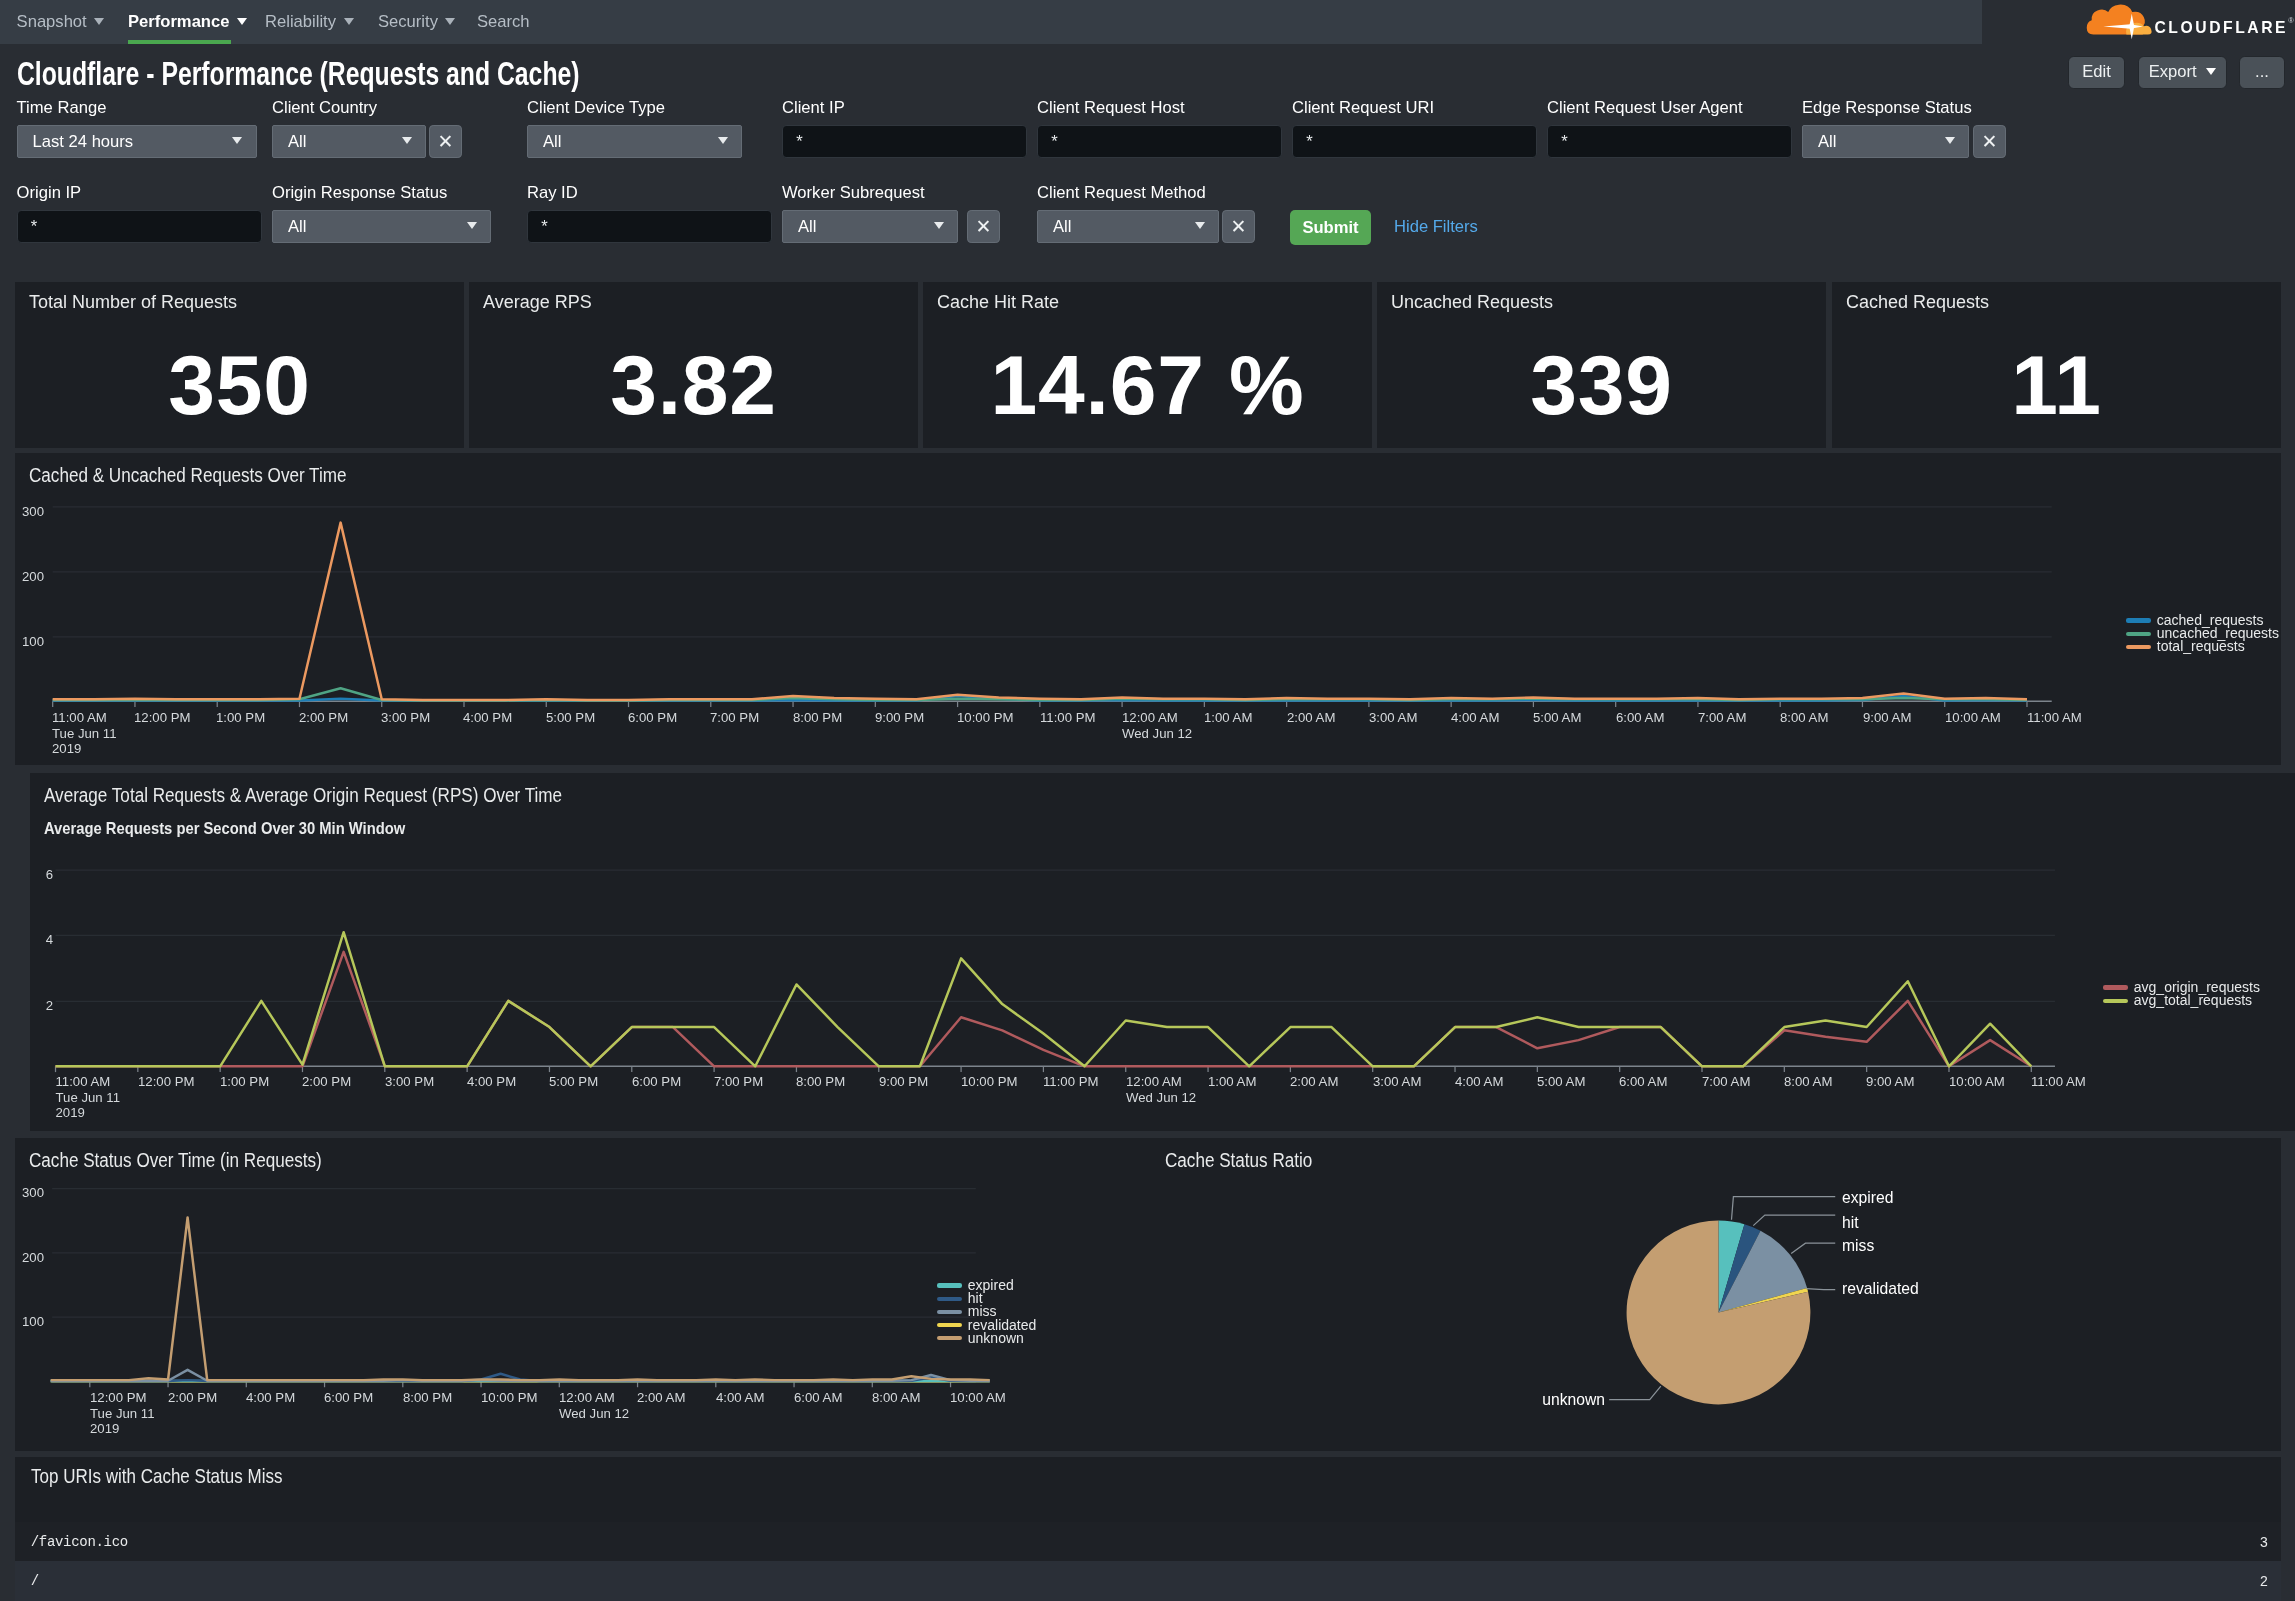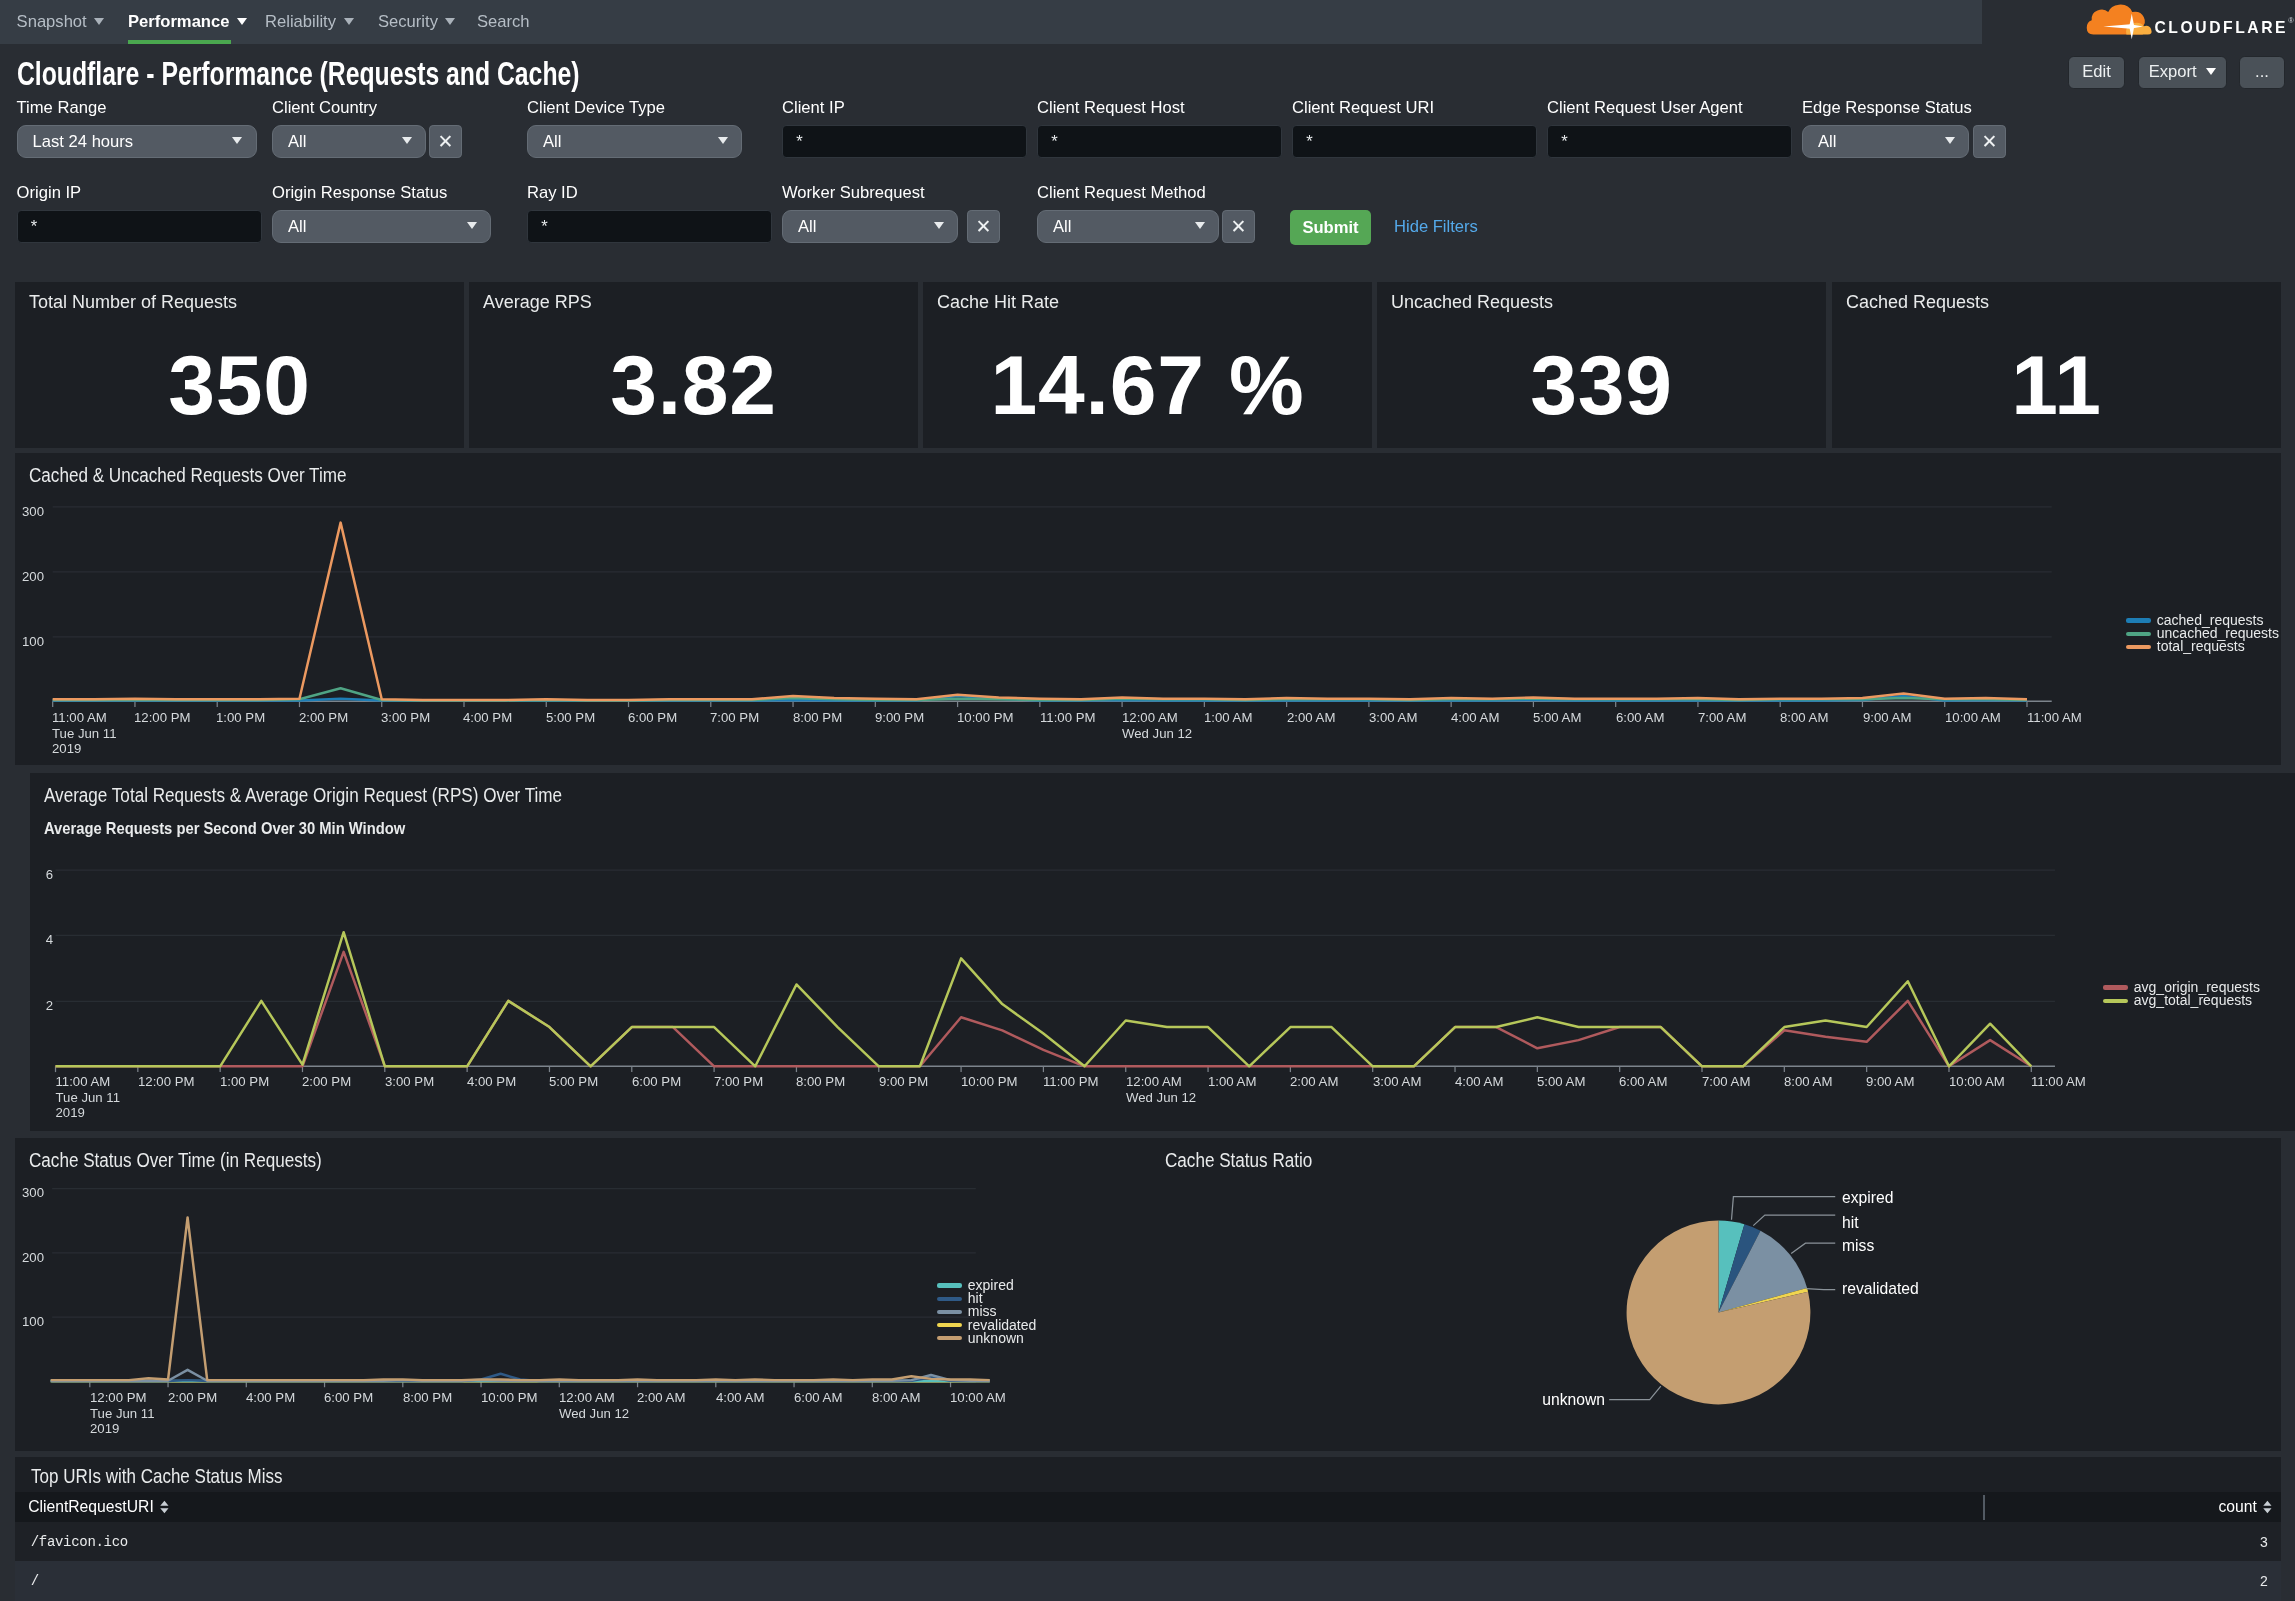--- a/index.html
+++ b/index.html
@@ -5,21 +5,21 @@
 .abs{position:absolute}
 #nav{position:absolute;left:0;top:0;width:1982px;height:44px;background:#363d45}
 .navitem{position:absolute;top:12.4px;font-size:16.6px;color:#b6bec6}
 .navitem b{color:#fff;font-weight:700}
 .caret{display:inline-block;width:0;height:0;border-left:5.8px solid transparent;border-right:5.8px solid transparent;border-top:7.5px solid #aab2ba;margin-left:7.5px;vertical-align:middle;margin-top:-2.5px}
 .caret.w{border-top-color:#fff}
 .underline{position:absolute;height:4.1px;background:#4aa74f;top:40px}
 h1{position:absolute;left:16.6px;top:55px;font-size:33px;font-weight:700;color:#fff;transform:scaleX(.75);transform-origin:left center;white-space:nowrap}
 .btn{position:absolute;height:33px;background:#4a5158;border:1.7px solid #23272c;border-radius:5.8px;color:#eef1f2;font-size:16.6px;text-align:center;line-height:30px}
 .flabel{position:absolute;font-size:16.6px;color:#fff}
-.sel{position:absolute;height:33px;background:#535a63;border:0.8px solid #646c75;border-radius:9px;color:#fff;font-size:16.6px;line-height:31px;padding-left:15px}
+.sel{position:absolute;height:33px;background:#535a63;border:0.8px solid #646c75;border-radius:2px;color:#fff;font-size:16.6px;line-height:31px;padding-left:15px}
 .sel .caret{position:absolute;right:13.2px;top:13.2px;border-top-color:#e8ebed}
 .inp{position:absolute;height:33px;background:#0f1317;border:0.8px solid #30363d;border-radius:4.1px;color:#e8ebed;font-size:16.6px;line-height:31px;padding-left:13.2px}
 .xbtn{position:absolute;width:33px;height:33px;background:#535a63;border:0.8px solid #646c75;border-radius:4.1px;color:#eef1f2;font-size:19px;text-align:center;line-height:31px}
 .panel{position:absolute;background:#1c1f24}
 .ptitle{position:absolute;left:14px;top:10.8px;font-size:20px;color:#e9ebec;transform:scaleX(.855);transform-origin:left top;white-space:nowrap}
 .kpit{position:absolute;left:14px;top:10px;font-size:18px;color:#e9ebec}
 .kpin{position:absolute;left:0;right:0;top:55px;text-align:center;font-size:84px;font-weight:700;color:#fff;letter-spacing:0.8px}
 .xl{position:absolute;font-size:13.2px;color:#d5d9dc;line-height:15.7px;white-space:nowrap}
 .yl{position:absolute;font-size:13.2px;color:#d5d9dc;text-align:right}
 .leg{position:absolute;font-size:14px;color:#e8eaeb;line-height:13.2px}
@@ -309,31 +309,20 @@
   </svg>
   <div class="pielab" style="left:691px;top:51px">expired</div>
   <div class="pielab" style="left:691px;top:76px">hit</div>
   <div class="pielab" style="left:691px;top:99px">miss</div>
   <div class="pielab" style="left:691px;top:142px">revalidated</div>
   <div class="pielab" style="left:380px;top:253px;width:74px;text-align:right">unknown</div>
 </div>
 
 <div class="panel" style="left:15px;top:1457px;width:2266px;height:144px">
   <div class="abs" style="left:15.7px;top:6.6px;font-size:21px;color:#e9ebec;transform:scaleX(.81);transform-origin:left top;white-space:nowrap">Top URIs with Cache Status Miss</div>
-  <div class="abs" style="left:0;top:35px;width:2266px;height:30px;background:#15181c">
-     <div class="abs" style="left:13.2px;top:5.8px;font-size:15.7px;color:#fff">ClientRequestURI<svg width="10.8" height="14" viewBox="0 0 13 17" style="vertical-align:-2.5px;margin-left:5px">
-          <polygon points="1.5,7 6.5,1 11.5,7" fill="#c8ced4"></polygon>
-          <polygon points="1.5,10 6.5,16 11.5,10" fill="#c8ced4"></polygon>
-        </svg></div>
-     <div class="abs" style="right:8.3px;top:5.8px;font-size:15.7px;color:#fff">count<svg width="10.8" height="14" viewBox="0 0 13 17" style="vertical-align:-2.5px;margin-left:5px">
-          <polygon points="1.5,7 6.5,1 11.5,7" fill="#c8ced4"></polygon>
-          <polygon points="1.5,10 6.5,16 11.5,10" fill="#c8ced4"></polygon>
-        </svg></div>
-     <div class="abs" style="left:1968px;top:2.5px;width:1.7px;height:25px;background:#525a63"></div>
-  </div>
   <div class="abs" style="left:0;top:65px;width:2266px;height:40px;background:#1e2126">
      <div class="abs" style="left:15.7px;top:12.4px;font-size:14px;letter-spacing:-0.3px;color:#e9ebec;font-family:'Liberation Mono',monospace">/favicon.ico</div>
      <div class="abs" style="right:13.2px;top:11.6px;font-size:14px;color:#e9ebec">3</div>
   </div>
   <div class="abs" style="left:0;top:104px;width:2266px;height:40px;background:#2a2f37">
      <div class="abs" style="left:15.7px;top:12.4px;font-size:14px;color:#e9ebec;font-family:'Liberation Mono',monospace">/</div>
      <div class="abs" style="right:13.2px;top:11.6px;font-size:14px;color:#e9ebec">2</div>
   </div>
 </div>
 

